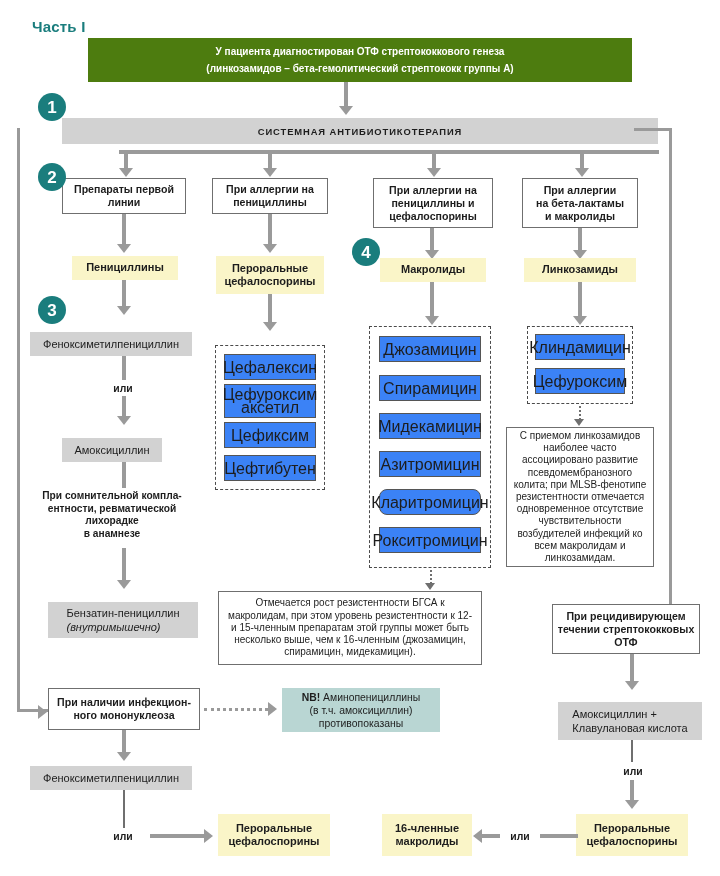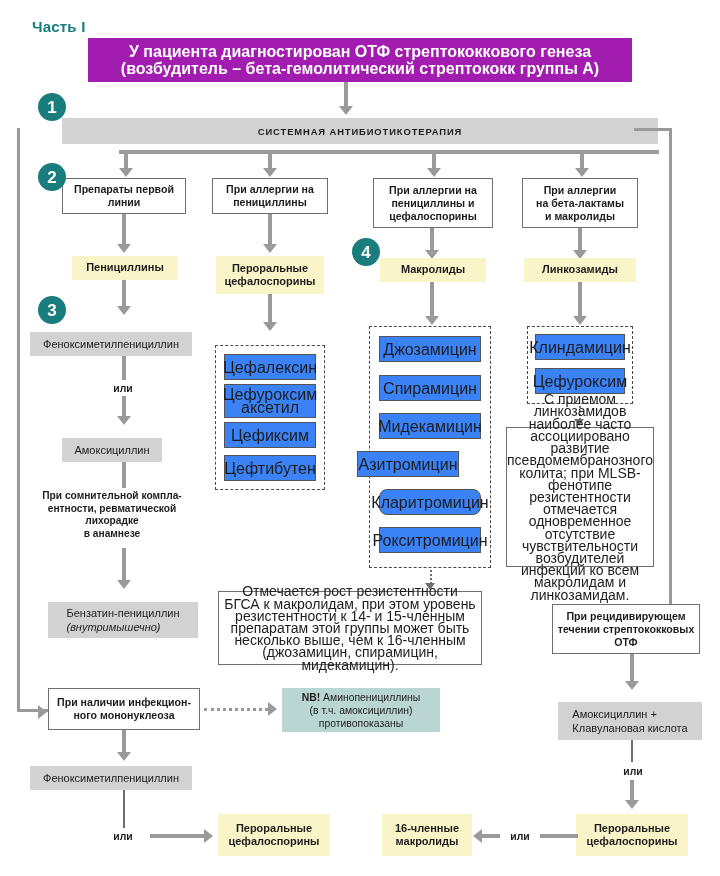--- a/index.html
+++ b/index.html
@@ -8,21 +8,21 @@
     font-family:"Liberation Sans","DejaVu Sans",sans-serif;
     color:#1d1d1d;
   }
   .abs{position:absolute;box-sizing:border-box;}
 
   
   .part-title{
     font-size:15px;font-weight:bold;color:#1a7d7d;letter-spacing:.2px;
   }
   .hdr{
-    background:#a21caf;color:#fff;font-weight:bold;font-size:16px;
+    background:#4d7c0f;color:#fff;font-weight:bold;font-size:10px;
     line-height:17px;text-align:center;display:flex;align-items:center;
     justify-content:center;padding:6px 8px;
   }
   .bar-grey{
     background:#d2d2d2;color:#1d1d1d;font-weight:bold;font-size:9.4px;
     letter-spacing:.9px;text-align:center;display:flex;align-items:center;
     justify-content:center;
   }
   .box-white{
     background:#ffffff;border:1px solid #6f6f6f;text-align:center;
@@ -42,21 +42,21 @@
   .box-grey{
     background:#d2d2d2;text-align:left;font-size:11px;line-height:14px;
     display:flex;align-items:center;justify-content:center;padding:3px 5px;
   }
   .box-teal{
     background:#b9d6d3;text-align:center;font-size:10.4px;line-height:13px;
     display:flex;align-items:center;justify-content:center;padding:3px 5px;
   }
   .note{
     background:#ffffff;border:1px solid #6f6f6f;text-align:center;
-    font-size:14px;line-height:12.2px;
+    font-size:10px;line-height:12.2px;
     display:flex;align-items:center;justify-content:center;padding:4px 5px;
   }
   .dash-group{border:1.5px dashed #4a4a4a;background:transparent;}
   .or{
     font-size:10.4px;font-weight:bold;text-align:center;color:#1d1d1d;
     display:flex;align-items:center;justify-content:center;
   }
   .ital{font-style:italic;}
   .nb{font-weight:bold;}
 
@@ -104,21 +104,21 @@
   }
 </style>
 </head>
 <body>
 
 <div class="abs part-title" style="left:32px;top:18px;">Часть I</div>
 
 <div class="abs hdr" style="left:88px;top:38px;width:544px;height:44px;">
   <div>
     <div>У пациента диагностирован ОТФ стрептококкового генеза</div>
-    <div>(возбудитель – бета-гемолитический стрептококк группы А)</div>
+    <div>(линкозамидов – бета-гемолитический стрептококк группы А)</div>
   </div>
 </div>
 
 <div class="abs vline" style="left:344px;top:82px;height:26px;"></div>
 <div class="abs arrow-d" style="left:339px;top:106px;"></div>
 
 <div class="abs badge" style="left:38px;top:93px;">1</div>
 
 <div class="abs bar-grey" style="left:62px;top:118px;width:596px;height:26px;">СИСТЕМНАЯ АНТИБИОТИКОТЕРАПИЯ</div>
 
@@ -228,28 +228,28 @@
 
 <div class="abs box-yellow" style="left:380px;top:258px;width:106px;height:24px;">Макролиды</div>
 
 <div class="abs vline" style="left:430px;top:282px;height:38px;"></div>
 <div class="abs arrow-d" style="left:425px;top:316px;"></div>
 
 <div class="abs dash-group" style="left:369px;top:326px;width:122px;height:242px;"></div>
 <div class="abs box-white-thin" style="left:379px;top:336px;width:102px;height:26px;">Джозамицин</div>
 <div class="abs box-white-thin" style="left:379px;top:375px;width:102px;height:26px;">Спирамицин</div>
 <div class="abs box-white-thin" style="left:379px;top:413px;width:102px;height:26px;">Мидекамицин</div>
-<div class="abs box-white-thin" style="left:357px;top:451px;width:102px;height:26px;">Азитромицин</div>
+<div class="abs box-white-thin" style="left:379px;top:451px;width:102px;height:26px;">Азитромицин</div>
 <div class="abs box-white-thin" style="left:379px;top:489px;width:102px;height:26px;border-radius:8px;">Кларитромицин</div>
 <div class="abs box-white-thin" style="left:379px;top:527px;width:102px;height:26px;">Рокситромицин</div>
 
 <div class="abs dotted-v" style="left:430px;top:570px;height:14px;"></div>
 <div class="abs arrow-d-sm" style="left:425px;top:583px;"></div>
 
-<div class="abs note" style="left:218px;top:591px;width:264px;height:74px;">Отмечается рост резистентности БГСА к макролидам, при этом уровень резистентности к 14- и 15-членным препаратам этой группы может быть несколько выше, чем к 16-членным (джозамицин, спирамицин, мидекамицин).</div>
+<div class="abs note" style="left:218px;top:591px;width:264px;height:74px;">Отмечается рост резистентности БГСА к макролидам, при этом уровень резистентности к 12- и 15-членным препаратам этой группы может быть несколько выше, чем к 16-членным (джозамицин, спирамицин, мидекамицин).</div>
 
 <div class="abs vline" style="left:580px;top:150px;height:20px;"></div>
 <div class="abs arrow-d" style="left:575px;top:168px;"></div>
 
 <div class="abs box-white" style="left:522px;top:178px;width:116px;height:50px;">
   <div>
     <div>При аллергии</div>
     <div>на бета-лактамы</div>
     <div>и макролиды</div>
   </div>

